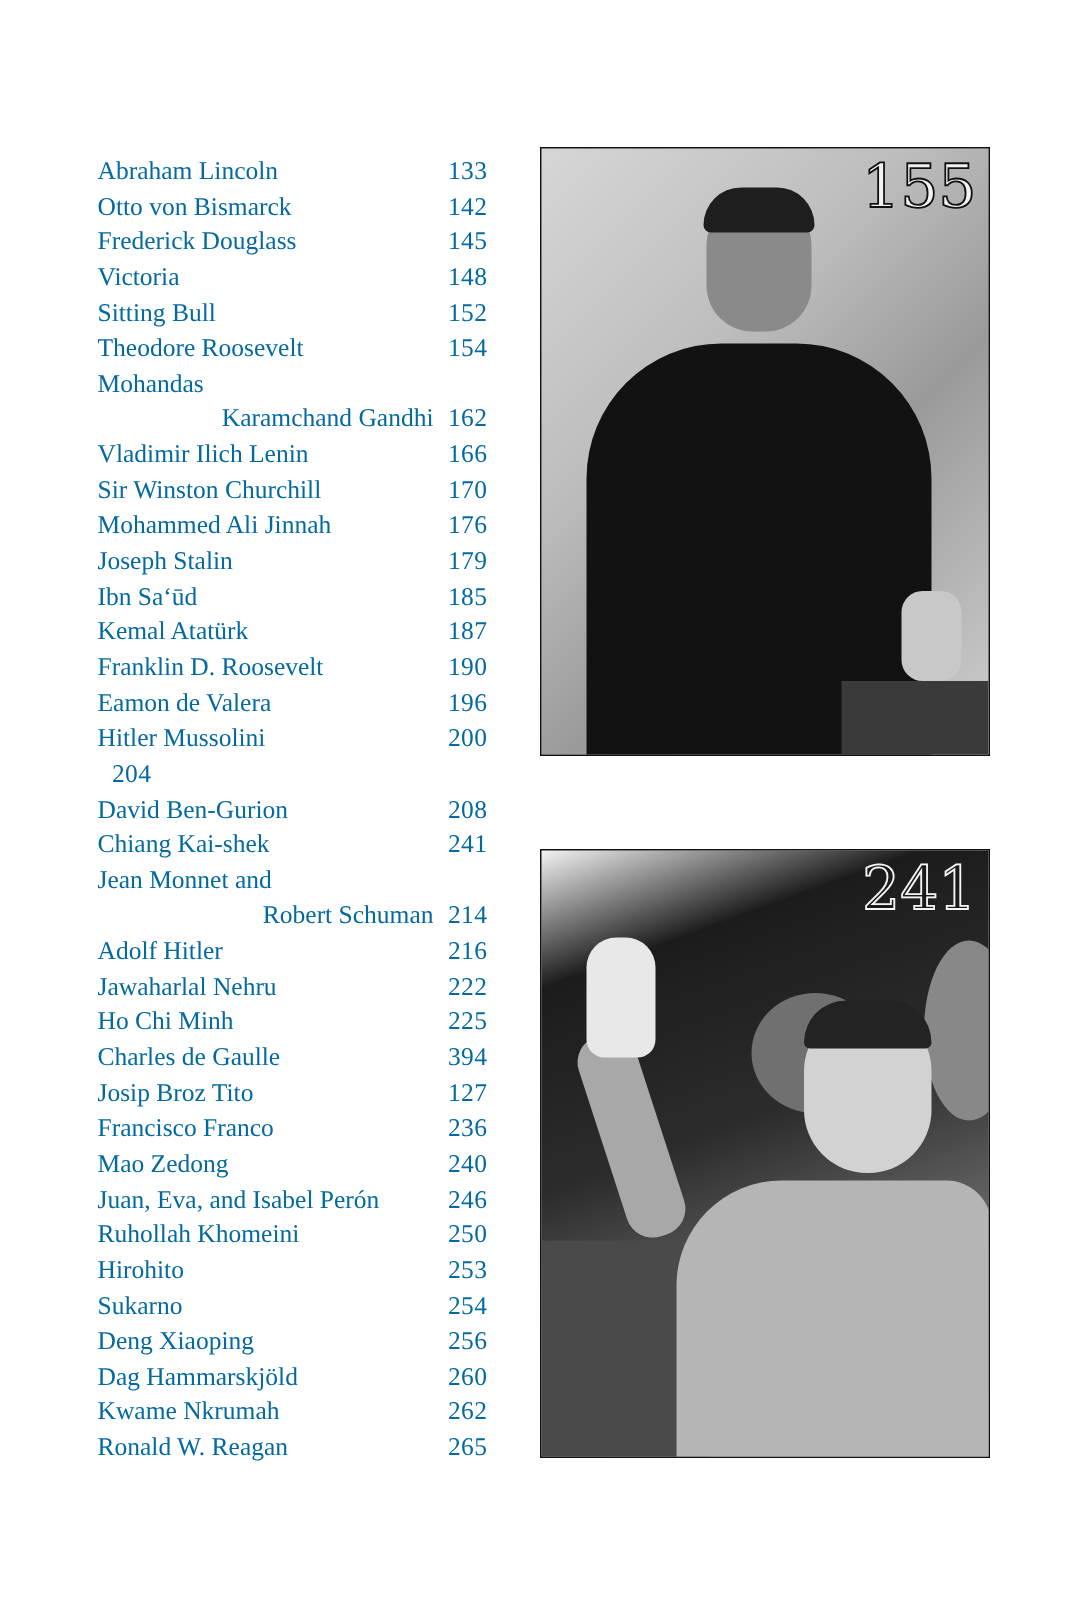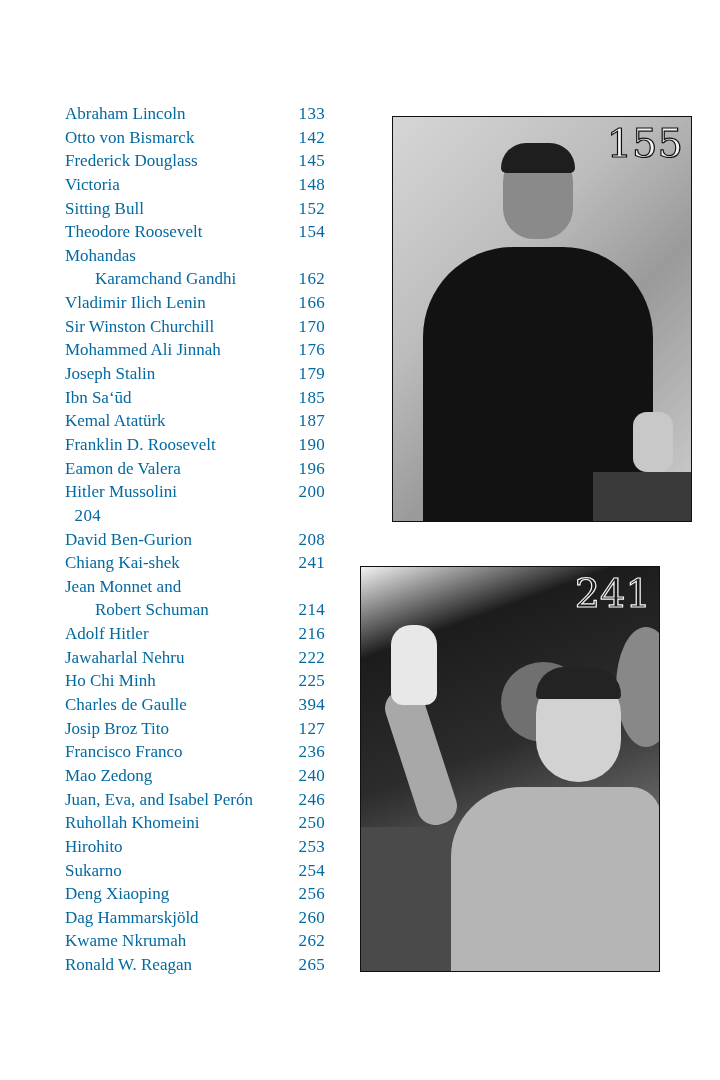--- a/index.html
+++ b/index.html
@@ -9,28 +9,28 @@
     }
     .toc {
       position: absolute; left: 65px; top: 102px; width: 260px;
       color: #0369a1; font-size: 17px;
     }
     .row {
       display: flex; justify-content: space-between; align-items: baseline;
       height: 23.65px; line-height: 23.65px; white-space: nowrap;
     }
     .row .name { flex: 1; }
-    .row.indent .name { padding-left: 30px; }
+    .row.indent .name { padding-left: 30px; text-align: right; }
     .row .page { text-align: right; min-width: 36px; letter-spacing: 0.3px; }
     .photo {
       position: absolute; left: 360px; width: 298px; border: 1px solid #111;
       overflow: hidden;
     }
-    .photo1 { top: 116px; height: 404px;
-      background: linear-gradient(135deg, #d6d6d6 0%, #bdbdbd 35%, #9a9a9a 60%, #cfcfcf 100%); margin-left: 32px; }
+    .photo1 { top: 98px; height: 404px;
+      background: linear-gradient(135deg, #d6d6d6 0%, #bdbdbd 35%, #9a9a9a 60%, #cfcfcf 100%); }
     .photo2 { top: 566px; height: 404px;
       background: linear-gradient(160deg, #f2f2f2 0%, #1c1c1c 18%, #2c2c2c 45%, #6a6a6a 70%, #9d9d9d 100%); }
     .photo-num {
       position: absolute; right: 8px; top: 4px;
       font-family: "DejaVu Serif", serif; font-size: 40px; line-height: 44px;
     }
     .photo1 .photo-num { color: #f2f2f2; -webkit-text-stroke: 1.2px #111; }
     .photo2 .photo-num { color: #1a1a1a; -webkit-text-stroke: 1.2px #f5f5f5; }
     
     .fig { position: absolute; }

